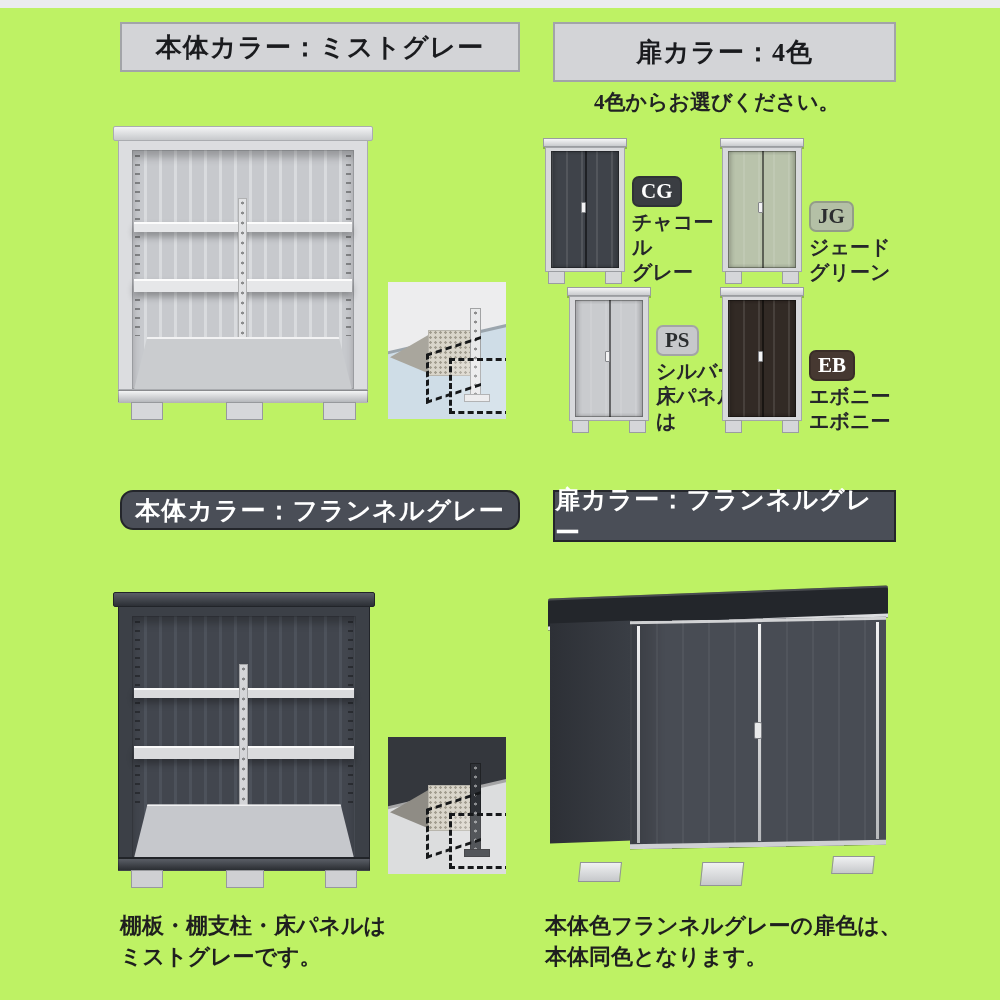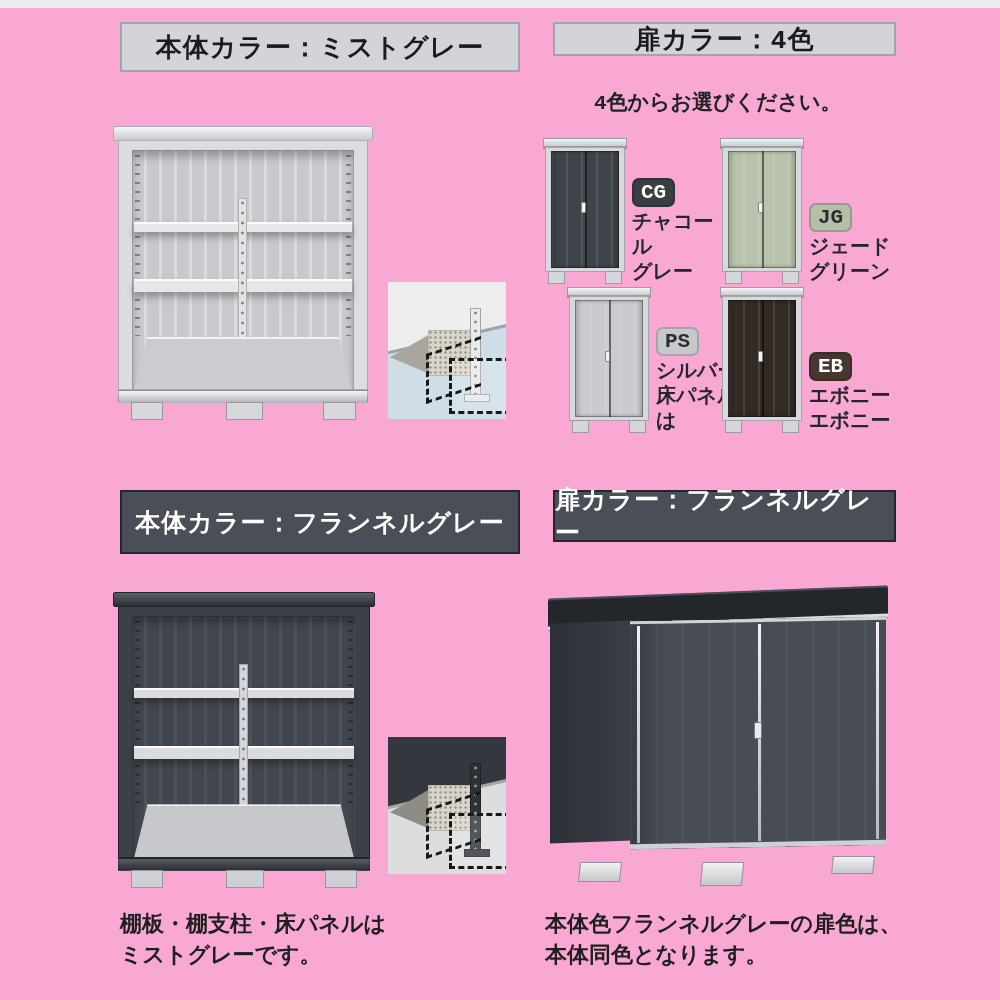--- a/index.html
+++ b/index.html
@@ -1,31 +1,31 @@
 <!DOCTYPE html>
 <html style="--c-header_light_bg: #d3d4d7; --c-header_light_border: #a2a4a8; --c-header_light_text: #1a1b1e; --c-header_dark_bg: #4a4e57; --c-header_dark_border: #24262b; --c-header_dark_text: #ffffff; --c-mist_body: #d7d9dc; --c-flannel_body: #41454d; --c-inset_blue_bg: #cfdde7; --c-inset_gray_bg: #dcddde; --c-note_text: #1f1f1f;"><head>
 <meta charset="utf-8">
 <style>
   html,body{margin:0;padding:0;background:#fff;}
   .canvas{
-    position:relative;width:1000px;height:1000px;background:#f9a8d4;
-    overflow:hidden;font-family:Liberation Mono, monospace;
+    position:relative;width:1000px;height:1000px;background:#bef264;
+    overflow:hidden;font-family:Liberation Serif, serif;
   }
   .topbar{position:absolute;left:0;top:0;width:1000px;height:8px;background:#ebecee;}
 
   
   .hdr{position:absolute;display:flex;align-items:center;justify-content:center;
        font-weight:bold;letter-spacing:1px;box-sizing:border-box;}
   .hdr-light{background:var(--c-header_light_bg,#d3d4d7);border:2px solid var(--c-header_light_border,#a2a4a8);
              color:var(--c-header_light_text,#1a1b1e);font-size:26px;}
   .hdr-dark{background:var(--c-header_dark_bg,#4a4e57);border:2px solid var(--c-header_dark_border,#24262b);
             color:var(--c-header_dark_text,#ffffff);font-size:25px;}
   .hdr-1{left:120px;top:22px;width:400px;height:50px;}
-  .hdr-2{left:553px;top:22px;width:343px;height:34px;}
-  .hdr-3{left:120px;top:490px;width:400px;height:64px;}
+  .hdr-2{left:553px;top:22px;width:343px;height:60px;}
+  .hdr-3{left:120px;top:490px;width:400px;height:40px;border-radius:13px;}
   .hdr-4{left:553px;top:490px;width:343px;height:52px;}
 
   .subtitle{position:absolute;left:594px;top:88px;font-size:21px;font-weight:bold;color:#212224;}
 
   .note{position:absolute;font-size:22px;font-weight:600;color:var(--c-note_text,#1f1f1f);line-height:31px;}
   .note-1{left:120px;top:910px;}
   .note-2{left:545px;top:910px;}
 
   
   .shed-open{position:absolute;}

